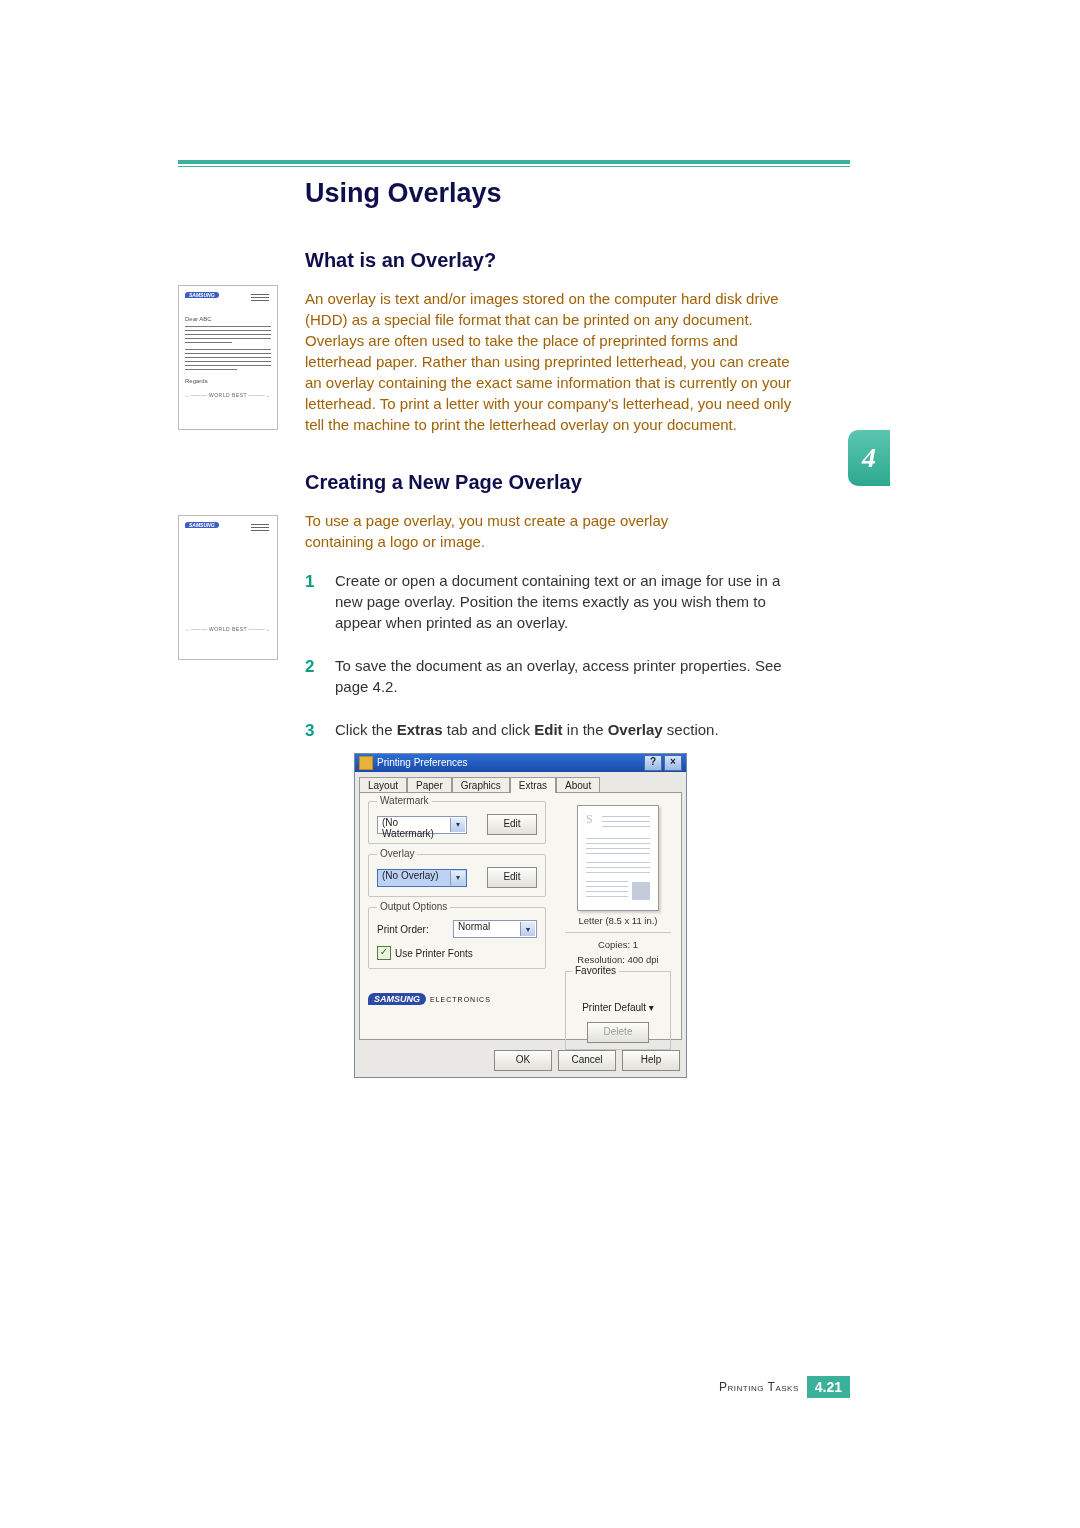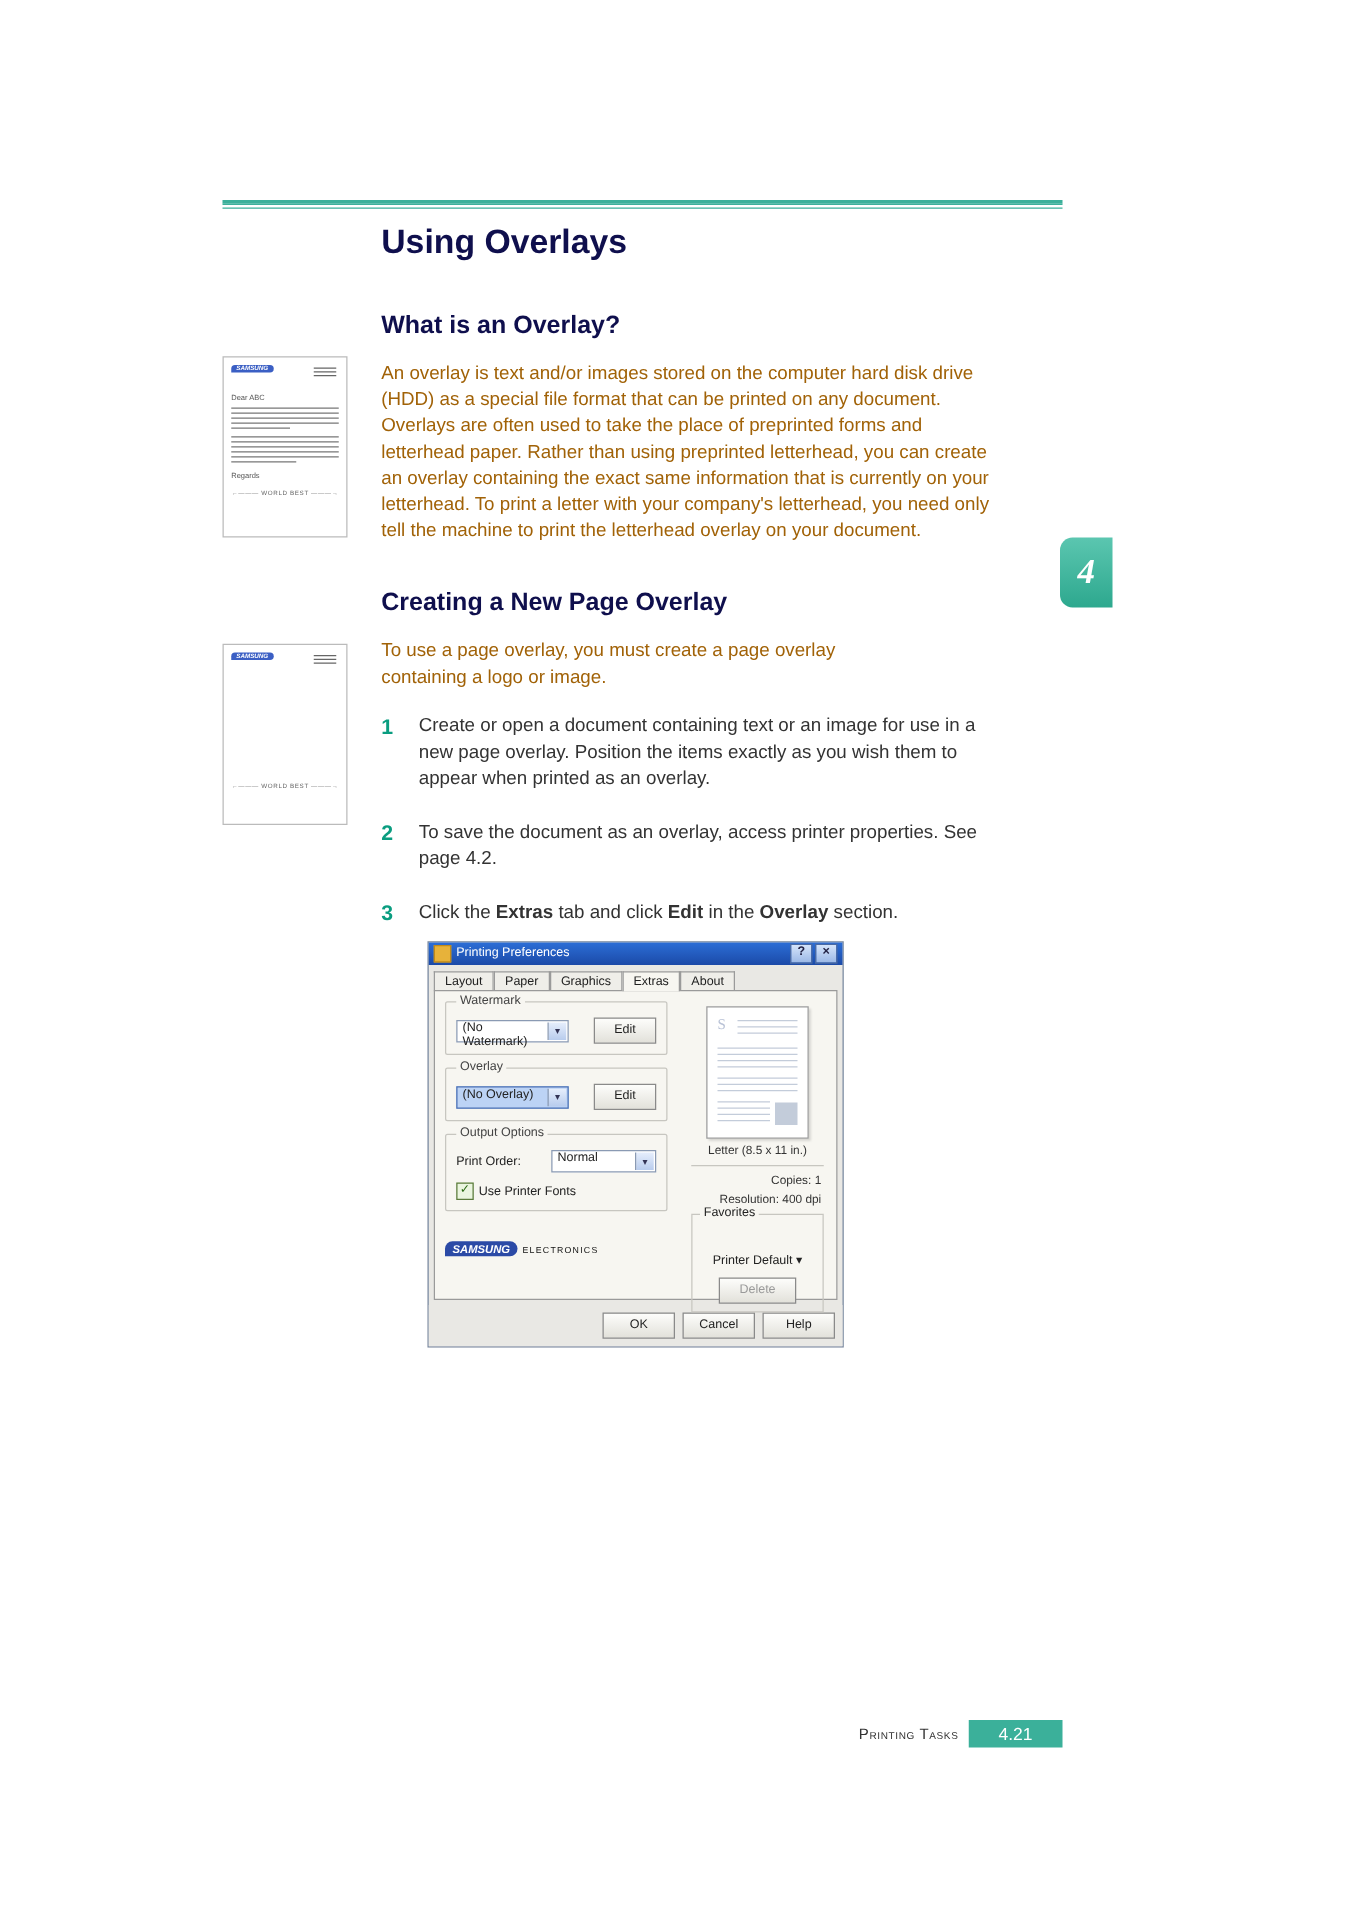--- a/index.html
+++ b/index.html
@@ -143,21 +143,21 @@
     font-size: 5px;
     letter-spacing: 0.5px;
     color: #666;
   }
   .thumb .wb::before { content: "←——— "; color: #888; }
   .thumb .wb::after  { content: " ———→"; color: #888; }
 
   
   .dlg {
     position: absolute;
-    left: 342px;
+    left: 354px;
     top: 753px;
     width: 331px;
     background: #e9e8e4;
     border: 1px solid #7a8aa3;
     font-family: Tahoma, Verdana, sans-serif;
     font-size: 10px;
     color: #222;
   }
   .dlg .titlebar {
     background: linear-gradient(to bottom, #2c6ed6, #1b4aa8);
@@ -304,21 +304,21 @@
     font-family: Georgia, serif;
   }
   .pvline { position: absolute; left: 24px; right: 8px; height: 0; border-top: 1px solid #c3ccda; }
   .pvblock {
     position: absolute; width: 18px; height: 18px;
     background: #c3ccda;
   }
   .pvlabel, .info {
     font-size: 9.5px;
     color: #333;
-    text-align: right;
+    text-align: center;
     margin: 4px 4px 0 4px;
   }
   .fav {
     border: 1px solid #c7c6c0;
     padding: 10px 6px 6px 6px;
     position: relative;
     margin: 6px 2px 0 2px;
   }
   .fav .glabel {
     position: absolute; top: -7px; left: 6px;
@@ -356,22 +356,23 @@
     font-size: 12px;
     color: #333;
   }
   .page-footer .pf-label {
     font-variant: small-caps;
     letter-spacing: 0.5px;
   }
   .page-footer .pnum {
     background: #3bb09a;
     color: #fff;
-    padding: 3px 24px;
+    padding: 3px 8px;
     font-size: 14px;
+    font-weight: bold;
   }
 </style>
 </head>
 <body>
 
 <div class="page">
   <div class="top-rule"></div>
 
   <div class="chapter-tab">4</div>
 

